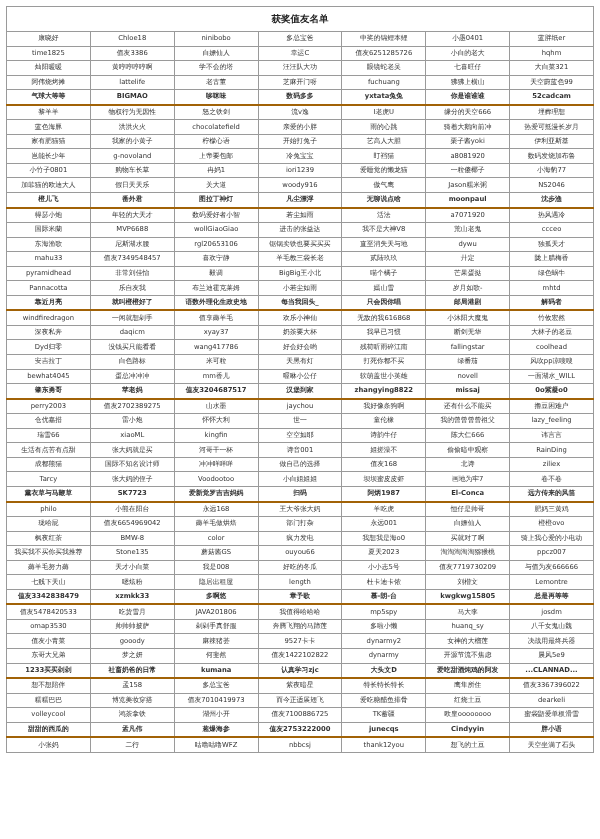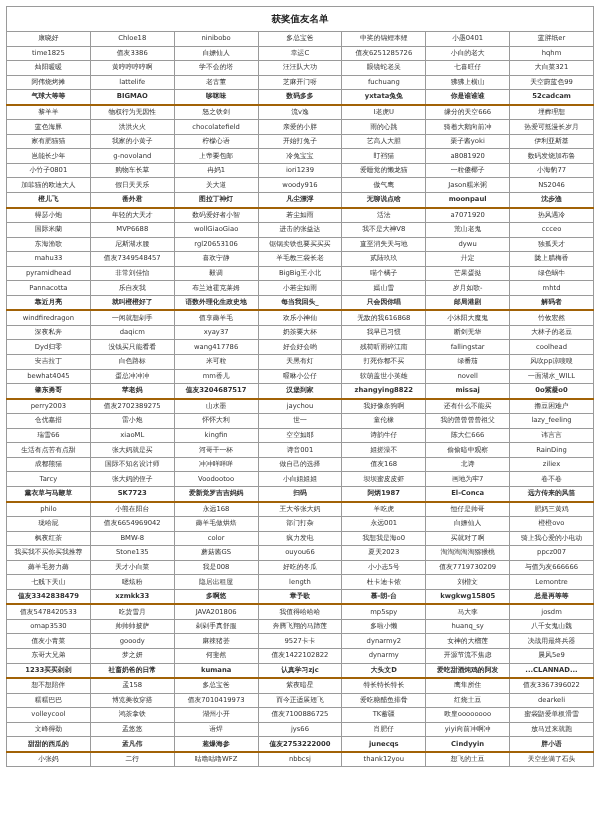--- a/index.html
+++ b/index.html
@@ -444,29 +444,20 @@
         </tr>
         <tr>
           <td>volleycool</td>
           <td>鸿茶拿铁</td>
           <td>湖州小开</td>
           <td>值友7100886725</td>
           <td>TK蓄疆</td>
           <td>欧皇oooooooo</td>
           <td>蜜袋鼯爱单板滑雪</td>
         </tr>
-        <tr>
-          <td>文峰得劲</td>
-          <td>孟悠悠</td>
-          <td>语焊</td>
-          <td>jys66</td>
-          <td>肖肥仔</td>
-          <td>yiyi向前冲啊冲</td>
-          <td>放马过来就跑</td>
-        </tr>
         <tr class="band">
           <td>甜甜的西瓜的</td>
           <td>孟凡伟</td>
           <td>葱爆海参</td>
           <td>值友2753222000</td>
           <td>junecqs</td>
           <td>Cindyyin</td>
           <td>胖小语</td>
         </tr>
         <tr>

